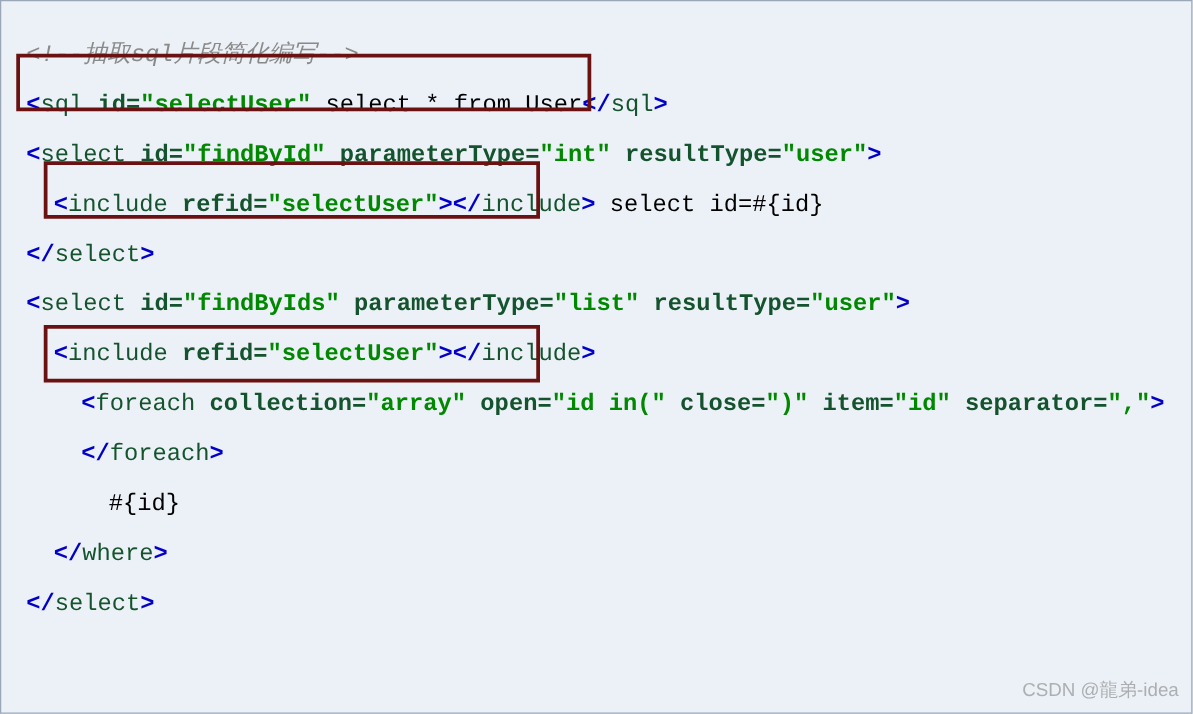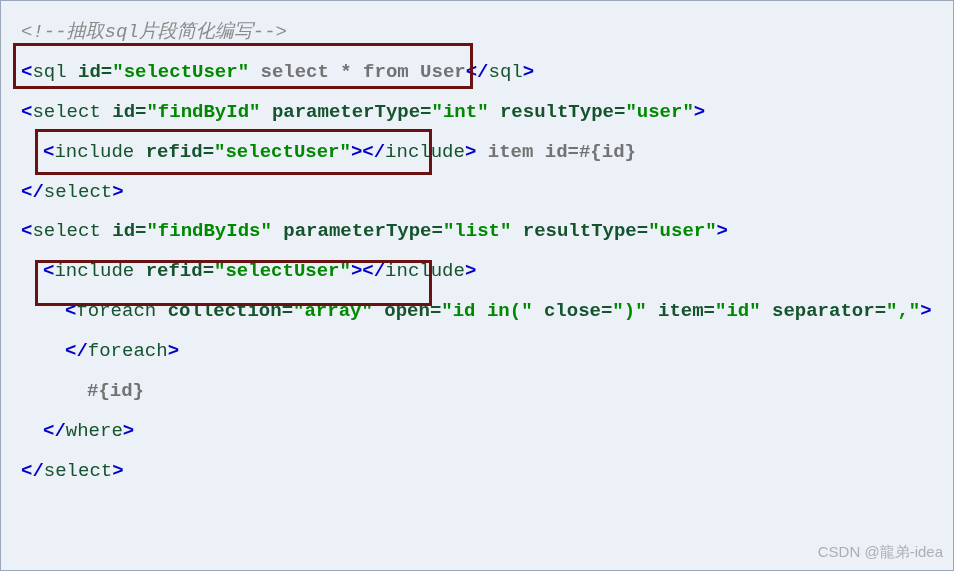--- a/index.html
+++ b/index.html
@@ -9,30 +9,30 @@
     font-family: Consolas, "Courier New", monospace;
     font-size: 19px;
     width: 954px;
     height: 571px;
     position: relative;
     overflow: hidden;
     border: 1px solid #9aa7b8;
     box-sizing: border-box;
   }
   .code {
-    padding: 12px 20px;
+    padding: 24px 20px;
     line-height: 2.1;
     font-weight: 600;
   }
   .line { white-space: pre; position: relative; }
   .punct { color: #0000c8; }
   .tag   { color: #14532d; font-weight: normal; }
   .attrname { color: #14532d; font-weight: bold; }
   .attrval  { color: #008800; font-weight: bold; }
-  .text  { color: #737373; font-weight: bold; }
+  .text  { color: #000000; font-weight: normal; }
   .comment { color: #8a8a8a; font-style: italic; font-weight: normal; }
   .box1, .box2, .box3 {
     position: absolute;
     border: 3px solid #6a1212;
     pointer-events: none;
   }
   .box1 { left: 12px;  top: 42px;  width: 454px; height: 40px; }
   .box2 { left: 34px;  top: 128px; width: 391px; height: 40px; }
   .box3 { left: 34px;  top: 259px; width: 391px; height: 40px; }
   .watermark {
@@ -53,21 +53,21 @@
 <body>
 
 <div class="code">
 
 <div class="line"><span class="comment">&lt;!--抽取sql片段简化编写--&gt;</span></div>
 
 <div class="line"><span class="punct">&lt;</span><span class="tag">sql</span> <span class="attrname">id=</span><span class="attrval">"selectUser"</span><span class="text"> select * from User</span><span class="punct">&lt;/</span><span class="tag">sql</span><span class="punct">&gt;</span></div>
 
 <div class="line"><span class="punct">&lt;</span><span class="tag">select</span> <span class="attrname">id=</span><span class="attrval">"findById"</span> <span class="attrname">parameterType=</span><span class="attrval">"int"</span> <span class="attrname">resultType=</span><span class="attrval">"user"</span><span class="punct">&gt;</span></div>
 
-<div class="line i1"><span class="punct">&lt;</span><span class="tag">include</span> <span class="attrname">refid=</span><span class="attrval">"selectUser"</span><span class="punct">&gt;</span><span class="punct">&lt;/</span><span class="tag">include</span><span class="punct">&gt;</span><span class="text"> item id=#{id}</span></div>
+<div class="line i1"><span class="punct">&lt;</span><span class="tag">include</span> <span class="attrname">refid=</span><span class="attrval">"selectUser"</span><span class="punct">&gt;</span><span class="punct">&lt;/</span><span class="tag">include</span><span class="punct">&gt;</span><span class="text"> select id=#{id}</span></div>
 
 <div class="line"><span class="punct">&lt;/</span><span class="tag">select</span><span class="punct">&gt;</span></div>
 
 <div class="line"><span class="punct">&lt;</span><span class="tag">select</span> <span class="attrname">id=</span><span class="attrval">"findByIds"</span> <span class="attrname">parameterType=</span><span class="attrval">"list"</span> <span class="attrname">resultType=</span><span class="attrval">"user"</span><span class="punct">&gt;</span></div>
 
 <div class="line i1"><span class="punct">&lt;</span><span class="tag">include</span> <span class="attrname">refid=</span><span class="attrval">"selectUser"</span><span class="punct">&gt;</span><span class="punct">&lt;/</span><span class="tag">include</span><span class="punct">&gt;</span></div>
 
 
 <div class="line i2"><span class="punct">&lt;</span><span class="tag">foreach</span> <span class="attrname">collection=</span><span class="attrval">"array"</span> <span class="attrname">open=</span><span class="attrval">"id in("</span> <span class="attrname">close=</span><span class="attrval">")"</span> <span class="attrname">item=</span><span class="attrval">"id"</span> <span class="attrname">separator=</span><span class="attrval">","</span><span class="punct">&gt;</span></div>
 

